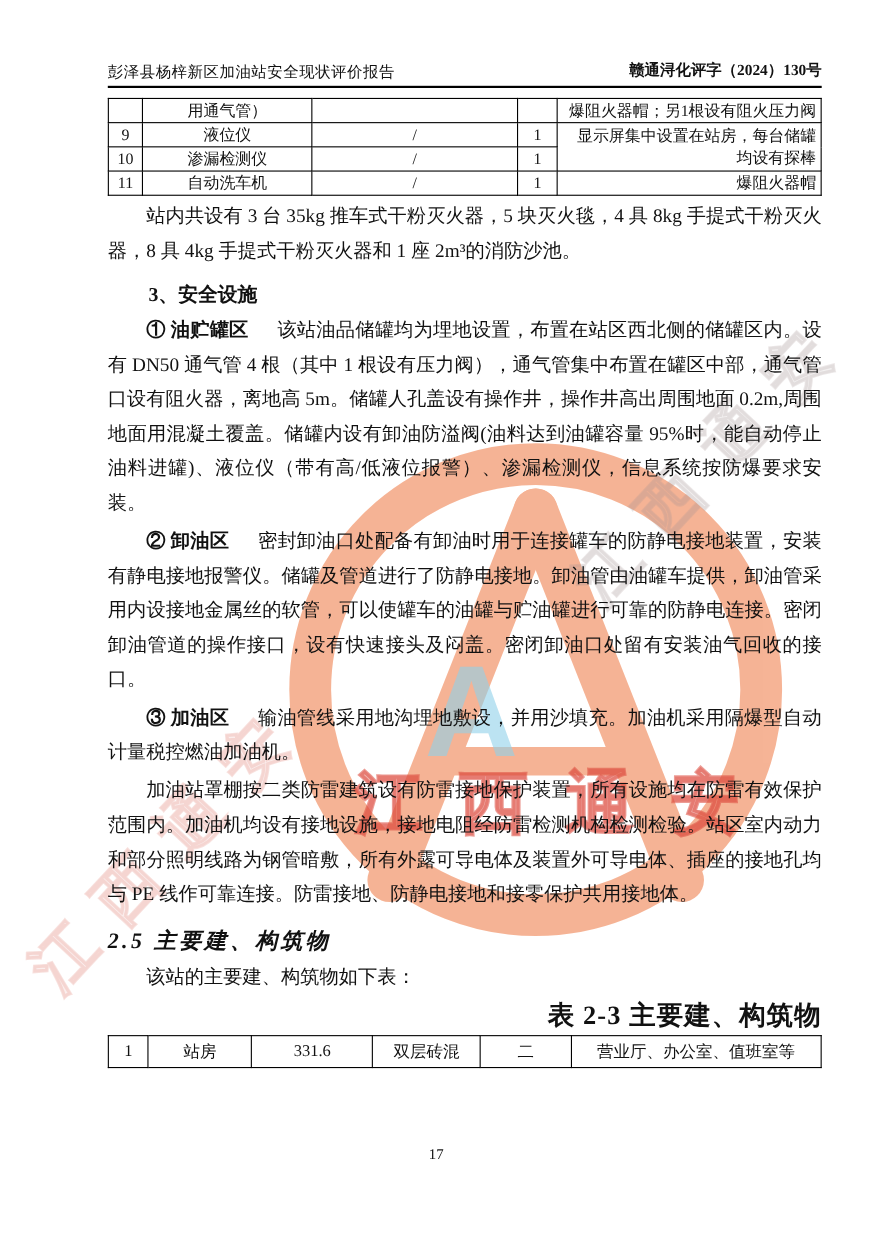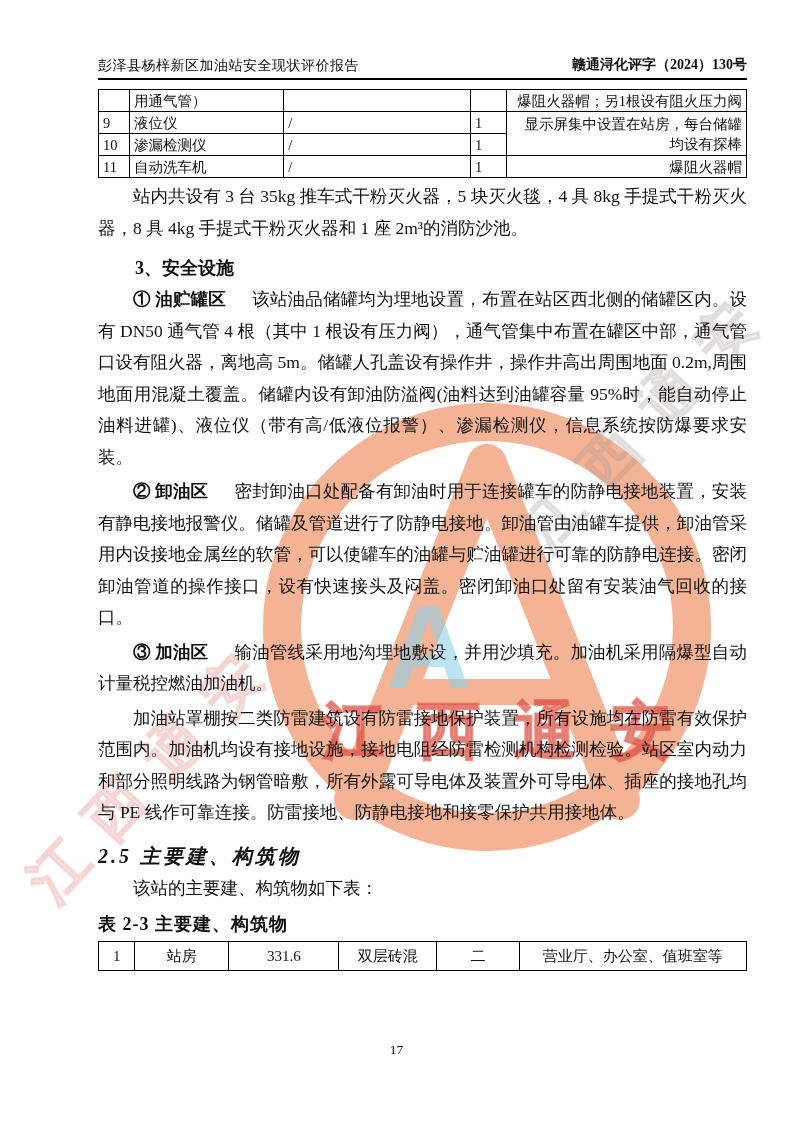--- a/index.html
+++ b/index.html
@@ -33,31 +33,31 @@
   .doc-header {
     display:flex; justify-content:space-between; align-items:flex-end;
     border-bottom:2px solid #000; padding-bottom:4px; font-size:14px; line-height:18px;
   }
   .hdr-left  { font-family:"Liberation Sans","DejaVu Sans",sans-serif; letter-spacing:.5px; }
   .hdr-right { font-weight:bold; }
   table { border-collapse:collapse; width:100%; table-layout:fixed; }
   .t1 { margin-top:9px; }
   .t1 td {
     border:1.5px solid #000; height:21px; font-size:14.5px; line-height:20px;
-    text-align:left; padding:0 4px; overflow:hidden;
+    text-align:center; padding:0 4px; overflow:hidden;
   }
   .t1 td.remark { text-align:right; }
   .h-sub { margin:11px 0 0; padding-left:37px; font-size:18px; font-weight:bold; line-height:26px; }
   .para  { margin:3px 0 0; font-size:17.5px; line-height:31.5px; text-align:justify; text-indent:2em; }
   .plabel{ font-weight:bold; margin-right:1.5em; }
   .h-25  {
     margin:13px 0 0; font-size:20px; font-weight:bold; font-style:italic;
     letter-spacing:3px; line-height:28px;
   }
-  .t2-title { margin:8px 0 0; text-align:left; font-size:18px; font-weight:bold; letter-spacing:1px; line-height:24px; }
+  .t2-title { margin:8px 0 0; text-align:right; font-size:24px; font-weight:bold; letter-spacing:1px; line-height:24px; }
   .t2 { margin-top:5px; }
   .t2 td, .t2 th {
     border:1.5px solid #000; font-size:15px; font-weight:normal;
     text-align:center; padding:0 3px; overflow:hidden;
   }
   .t2 tr.hd  td { height:26px; }
   .t2 tr.row td { height:28px; }
   .page-num {
     position:absolute; left:0; right:0; bottom:64px; text-align:center;
     font-size:13.5px; z-index:2;

